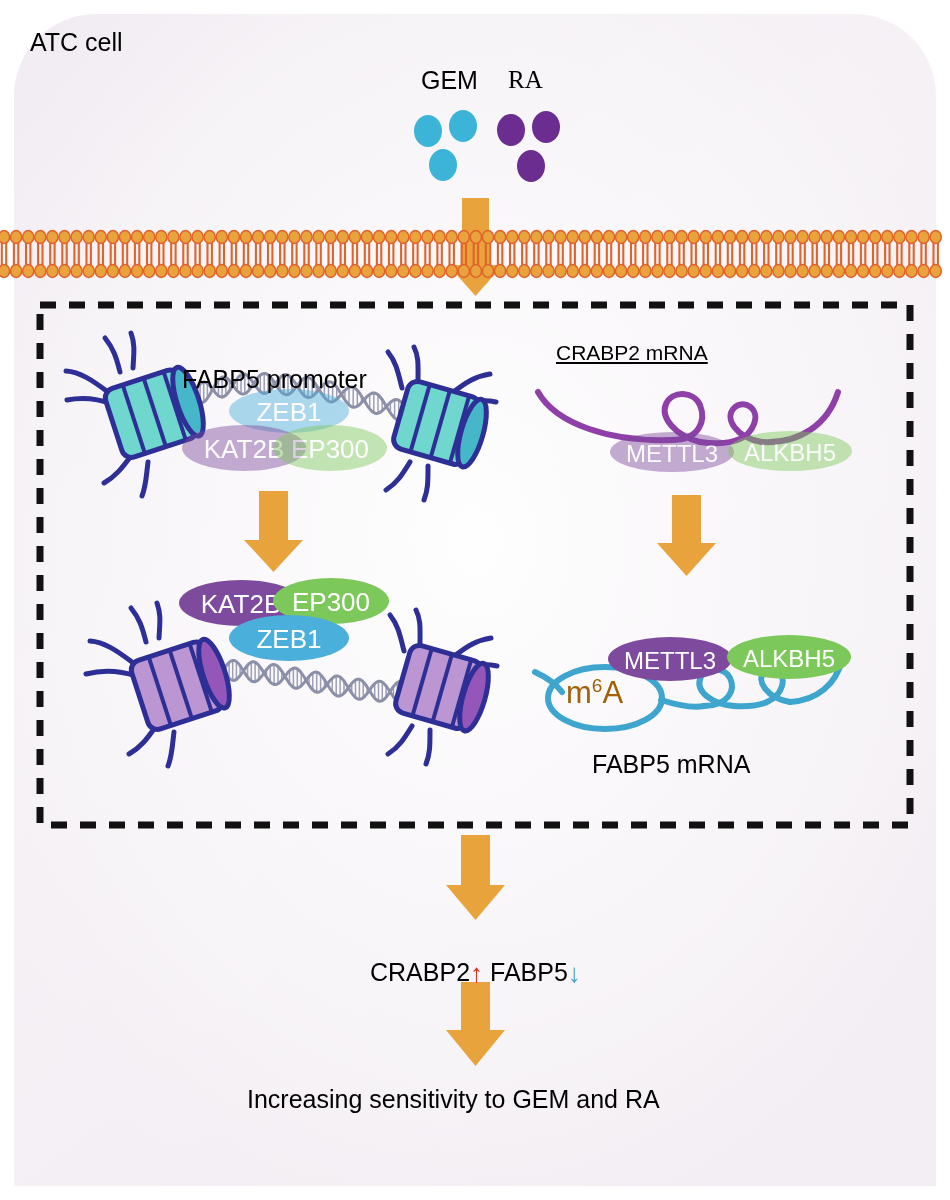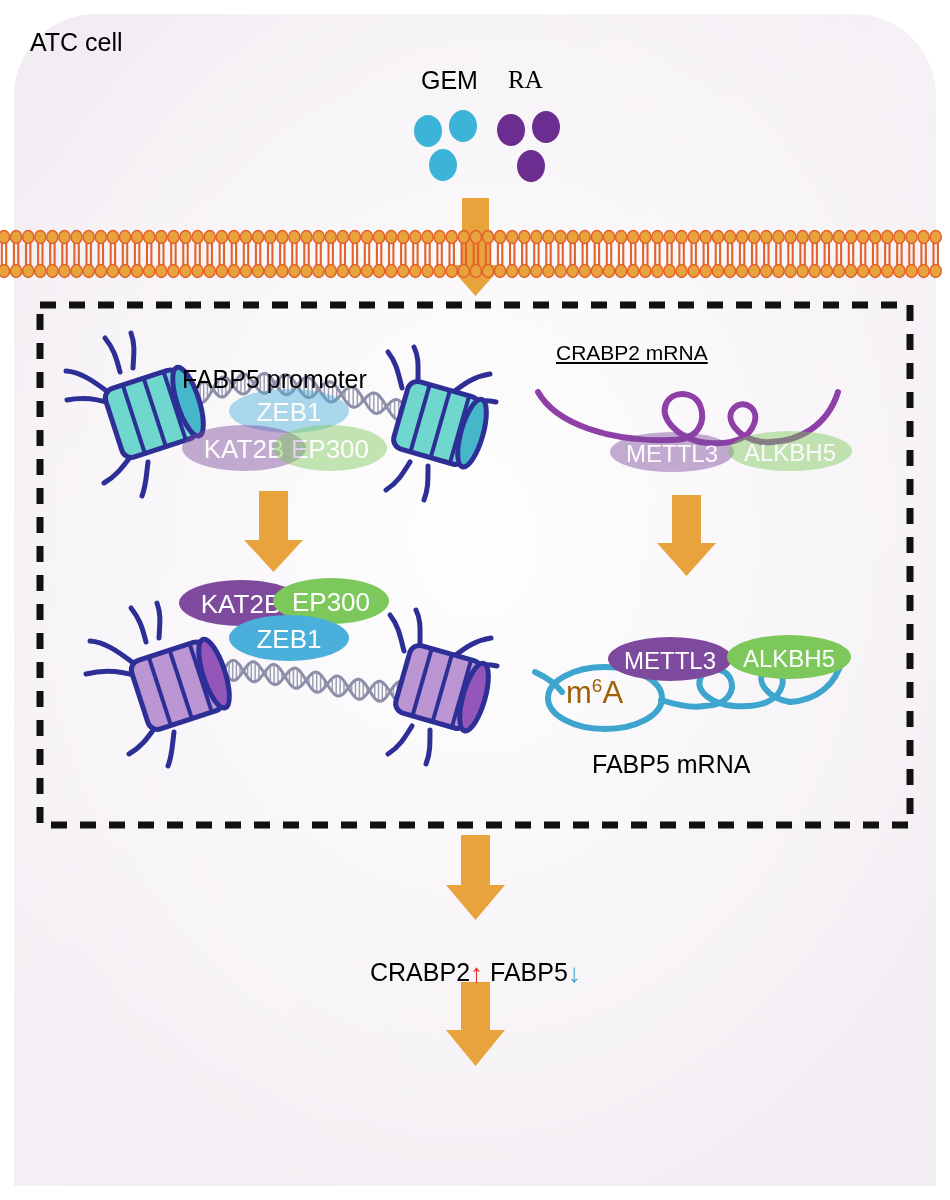--- a/index.html
+++ b/index.html
@@ -707,13 +707,14 @@
   <div class="lbl" id="ra-label">RA</div>
 
   <div class="lbl" id="fabp5-prom-lbl">FABP5 promoter</div>
   <div class="lbl" id="crabp2-mrna-lbl">CRABP2 mRNA</div>
   <div class="lbl" id="fabp5-mrna-lbl">FABP5 mRNA</div>
 
   <div class="m6a-text"><span>m</span><sup>6</sup><span>A</span></div>
 
   <div class="lbl" id="outcome-line"><span>CRABP2</span><span class="arrow-up">↑</span><span>&nbsp;</span><span>FABP5</span><span class="arrow-down">↓</span></div>
 
+  <div class="lbl" id="final-line">Increasing sensitivity to GEM and RA</div>
 </div>
 
 </body></html>

